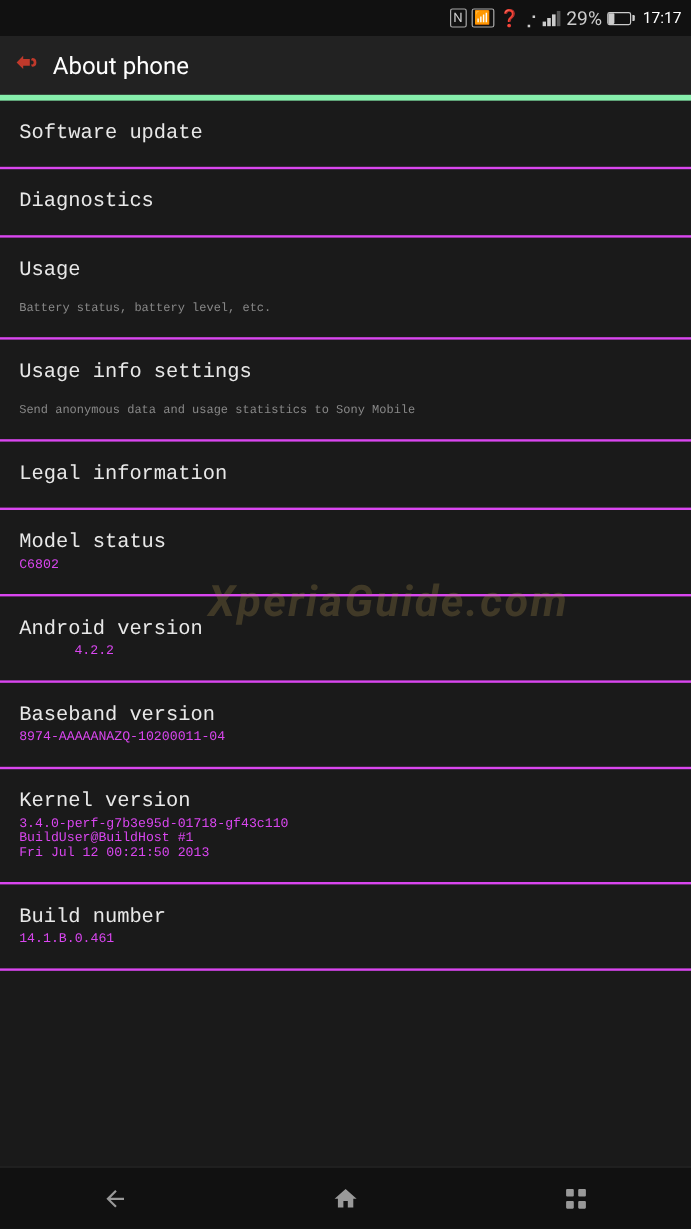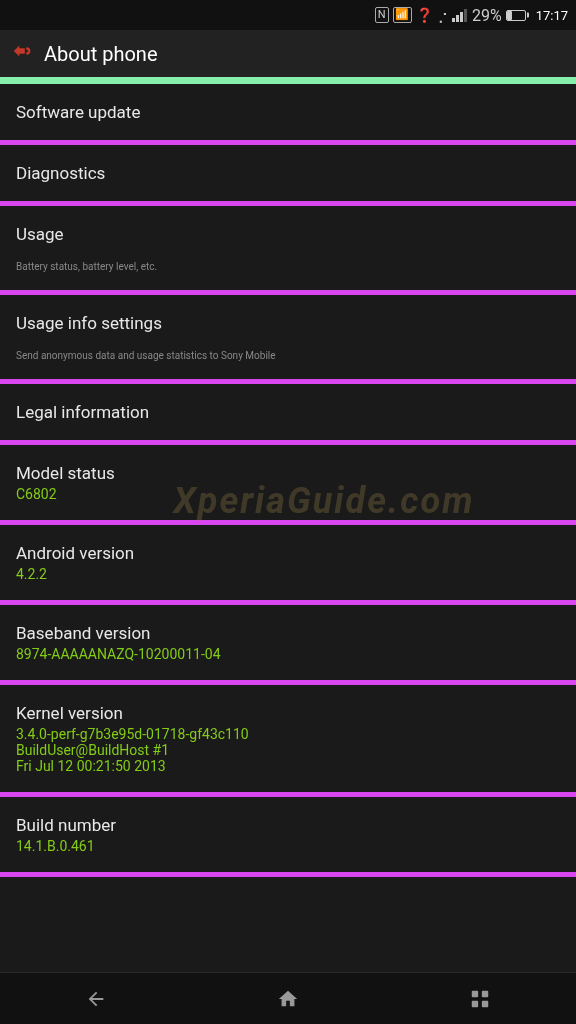--- a/index.html
+++ b/index.html
@@ -38,21 +38,21 @@
     }
 
     
     #header {
       height: 54px;
       background: #222;
       display: flex;
       align-items: center;
       padding: 0 12px;
       gap: 10px;
-      border-bottom: 7px solid #86efac;
+      border-bottom: 5px solid #86efac;
     }
 
     .header-icon {
       font-size: 20px;
       color: #c0392b;
     }
 
     .header-title {
       font-size: 20px;
       color: #fff;
@@ -61,39 +61,40 @@
 
     
     #content {
       height: calc(1024px - 30px - 54px - 52px);
       overflow-y: auto;
       background: #1a1a1a;
     }
 
     .list-item {
       padding: 18px 16px;
-      border-bottom: 5px solid #d946ef;
+      border-bottom: 2px solid #d946ef;
       cursor: pointer;
+      font-family: Liberation Mono, monospace;
     }
 
     .list-item-title {
       font-size: 17px;
       color: #e8e8e8;
       font-weight: normal;
     }
 
     .list-item-subtitle {
       font-size: 10px;
       color: #888;
       margin-top: 17px;
     }
 
     .list-item-value {
-      font-size: 14px;
-      color: #84cc16;
+      font-size: 11px;
+      color: #d946ef;
       margin-top: 3px;
     }
 
     
     #nav-bar {
       height: 52px;
       background: #111;
       display: flex;
       align-items: center;
       justify-content: space-around;
@@ -251,21 +252,21 @@
     </div>
     <div class="list-item">
       <div class="list-item-title">Legal information</div>
     </div>
     <div class="list-item">
       <div class="list-item-title">Model status</div>
       <div class="list-item-value" style="white-space: pre-line;">C6802</div>
     </div>
     <div class="list-item">
       <div class="list-item-title">Android version</div>
-      <div class="list-item-value" style="white-space: pre-line;">4.2.2</div>
+      <div class="list-item-value" style="white-space: pre-line; margin-left: 46px;">4.2.2</div>
     </div>
     <div class="list-item">
       <div class="list-item-title">Baseband version</div>
       <div class="list-item-value" style="white-space: pre-line;">8974-AAAAANAZQ-10200011-04</div>
     </div>
     <div class="list-item">
       <div class="list-item-title">Kernel version</div>
       <div class="list-item-value" style="white-space: pre-line;">3.4.0-perf-g7b3e95d-01718-gf43c110
 BuildUser@BuildHost #1
 Fri Jul 12 00:21:50 2013</div>

